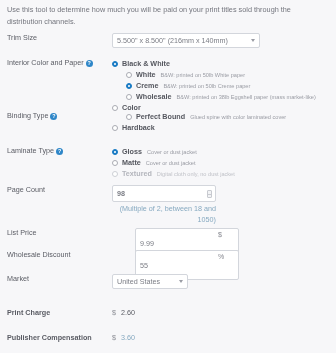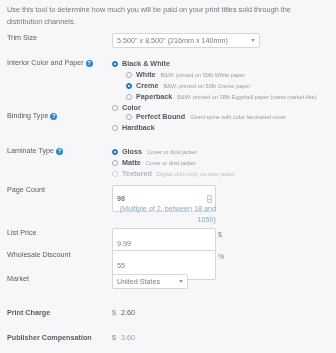--- a/index.html
+++ b/index.html
@@ -90,22 +90,22 @@
     top: 50%;
     margin-top: -1.5px;
     width: 0; height: 0;
     border-left: 2.6px solid transparent;
     border-right: 2.6px solid transparent;
     border-top: 3px solid #9a9ca4;
     pointer-events: none;
   }
   .sel-trim { width: 148px; height: 15px; line-height: 13px; }
   .sel-market { width: 76px; height: 15px; line-height: 13px; }
-  .inp-num { width: 104px; height: 27px; font-weight: bold; }
-  .inp-price { width: 104px; height: 30px; }
+  .inp-num { width: 104px; height: 17px; font-weight: bold; }
+  .inp-price { width: 104px; height: 30px; margin-left: 23px; }
   .spinner {
     position: absolute;
     right: 4px;
     top: 50%;
     margin-top: -4px;
     width: 5px;
     height: 8px;
     border: 1px solid #c8cad0;
     border-radius: 1px;
     background: #f2f3f5;
@@ -211,21 +211,21 @@
       </span>
     </div>
   </div>
 
   <div class="row" style="top:58px;">
     <div class="label"><span>Interior Color and Paper</span><span class="help-icon">?</span></div>
     <div class="radio-group">
       <div class="radio-line"><span class="rb on"></span><span class="opt-label">Black &amp; White</span></div>
       <div class="radio-line indent"><span class="rb"></span><span class="opt-label">White</span><span class="opt-desc">B&amp;W: printed on 50lb White paper</span></div>
       <div class="radio-line indent"><span class="rb on"></span><span class="opt-label">Creme</span><span class="opt-desc">B&amp;W: printed on 50lb Creme paper</span></div>
-      <div class="radio-line indent"><span class="rb"></span><span class="opt-label">Paperback</span><span class="opt-desc">B&amp;W: printed on 38lb Eggshell paper (mass market-like)</span></div>
+      <div class="radio-line indent"><span class="rb"></span><span class="opt-label">Wholesale</span><span class="opt-desc">B&amp;W: printed on 38lb Eggshell paper (mass market-like)</span></div>
       <div class="radio-line"><span class="rb"></span><span class="opt-label">Color</span></div>
     </div>
   </div>
 
   <div class="row" style="top:111px;">
     <div class="label"><span>Binding Type</span><span class="help-icon">?</span></div>
     <div class="radio-group">
       <div class="radio-line indent"><span class="rb"></span><span class="opt-label">Perfect Bound</span><span class="opt-desc">Glued spine with color laminated cover</span></div>
       <div class="radio-line"><span class="rb"></span><span class="opt-label">Hardback</span></div>
     </div>

